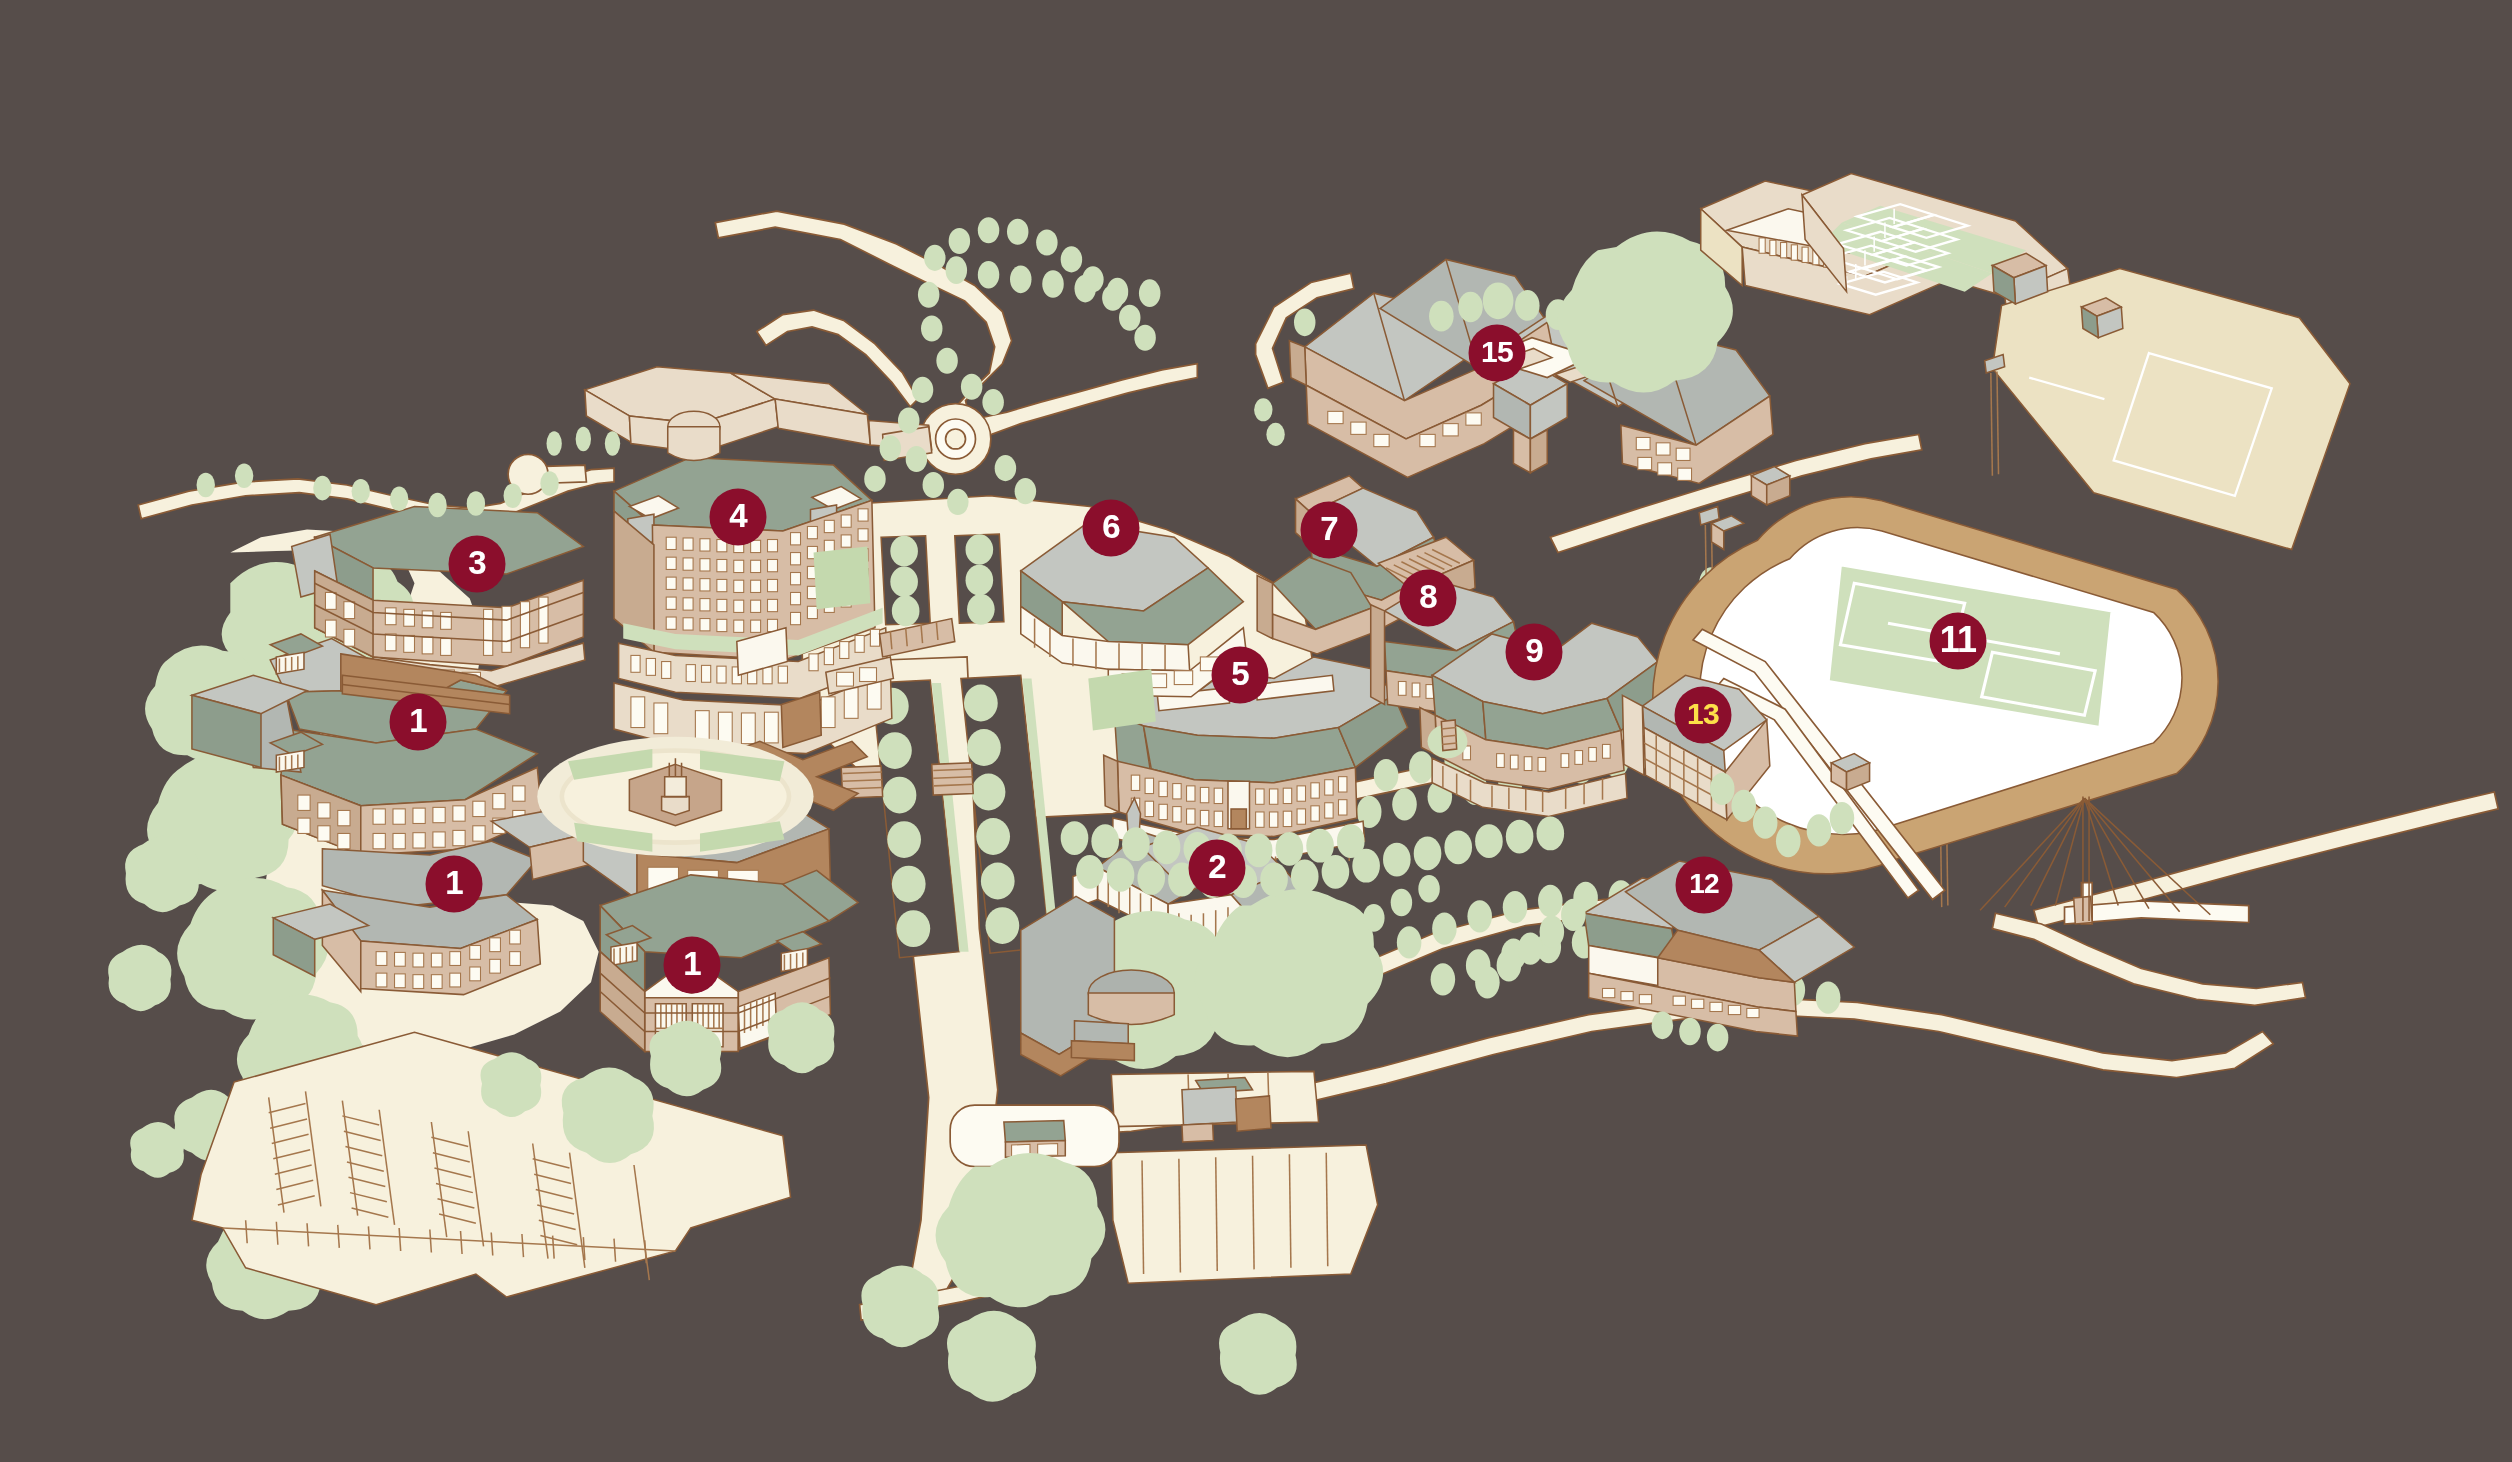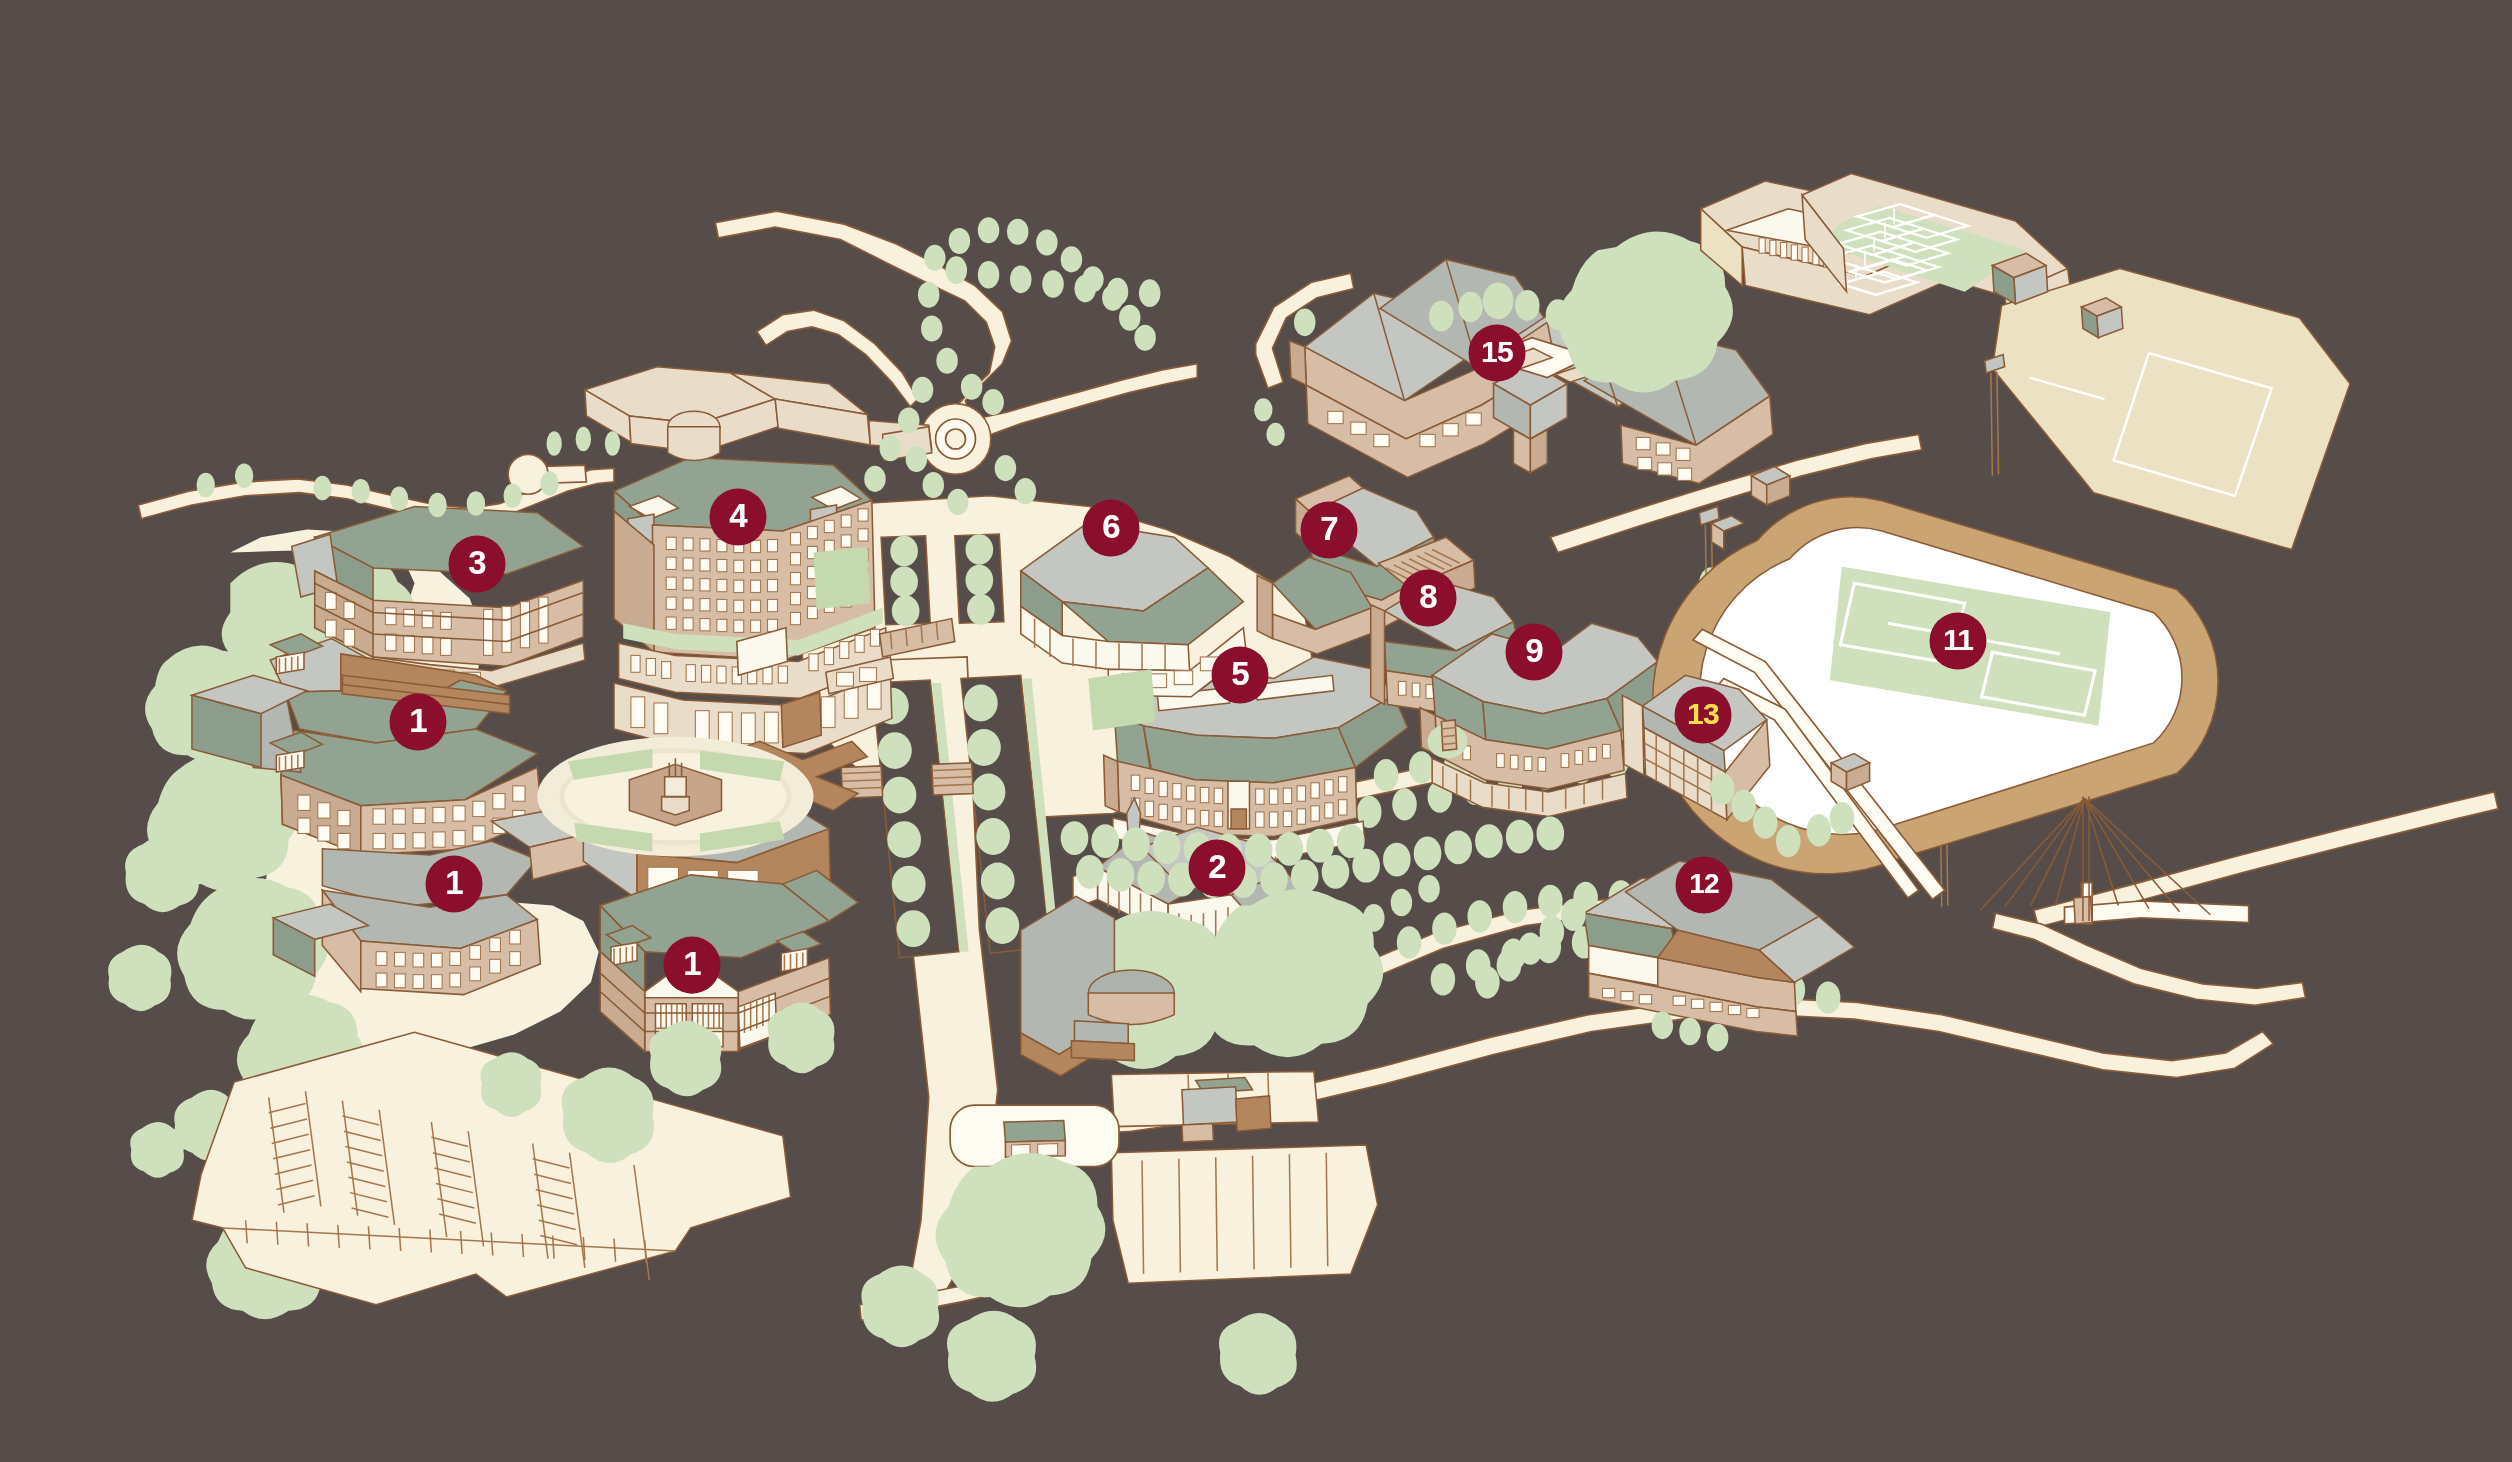--- a/index.html
+++ b/index.html
@@ -1291,21 +1291,21 @@
       </div>
       <div class="marker" style="left: 1428px; top: 598px; width: 57px; height: 57px; background: rgb(139, 14, 44); color: rgb(255, 255, 255); font-size: 33px;">
         <span>8</span>
       </div>
       <div class="marker" style="left: 1534px; top: 652px; width: 57px; height: 57px; background: rgb(139, 14, 44); color: rgb(255, 255, 255); font-size: 33px;">
         <span>9</span>
       </div>
       <div class="marker" style="left: 1497px; top: 353px; width: 57px; height: 57px; background: rgb(139, 14, 44); color: rgb(255, 255, 255); font-size: 30px;">
         <span>15</span>
       </div>
-      <div class="marker" style="left: 1958px; top: 641px; width: 57px; height: 57px; background: rgb(139, 14, 44); color: rgb(255, 255, 255); font-size: 30px;">
+      <div class="marker" style="left: 1958px; top: 641px; width: 57px; height: 57px; background: rgb(139, 14, 44); color: rgb(255, 255, 255); font-size: 36px;">
         <span>11</span>
       </div>
       <div class="marker" style="left: 1704px; top: 885px; width: 57px; height: 57px; background: rgb(139, 14, 44); color: rgb(255, 255, 255); font-size: 28px;">
         <span>12</span>
       </div>
       <div class="marker" style="left: 1703px; top: 715px; width: 57px; height: 57px; background: rgb(139, 14, 44); color: #fde047; font-size: 30px;">
         <span>13</span>
       </div>
     </div>
 

